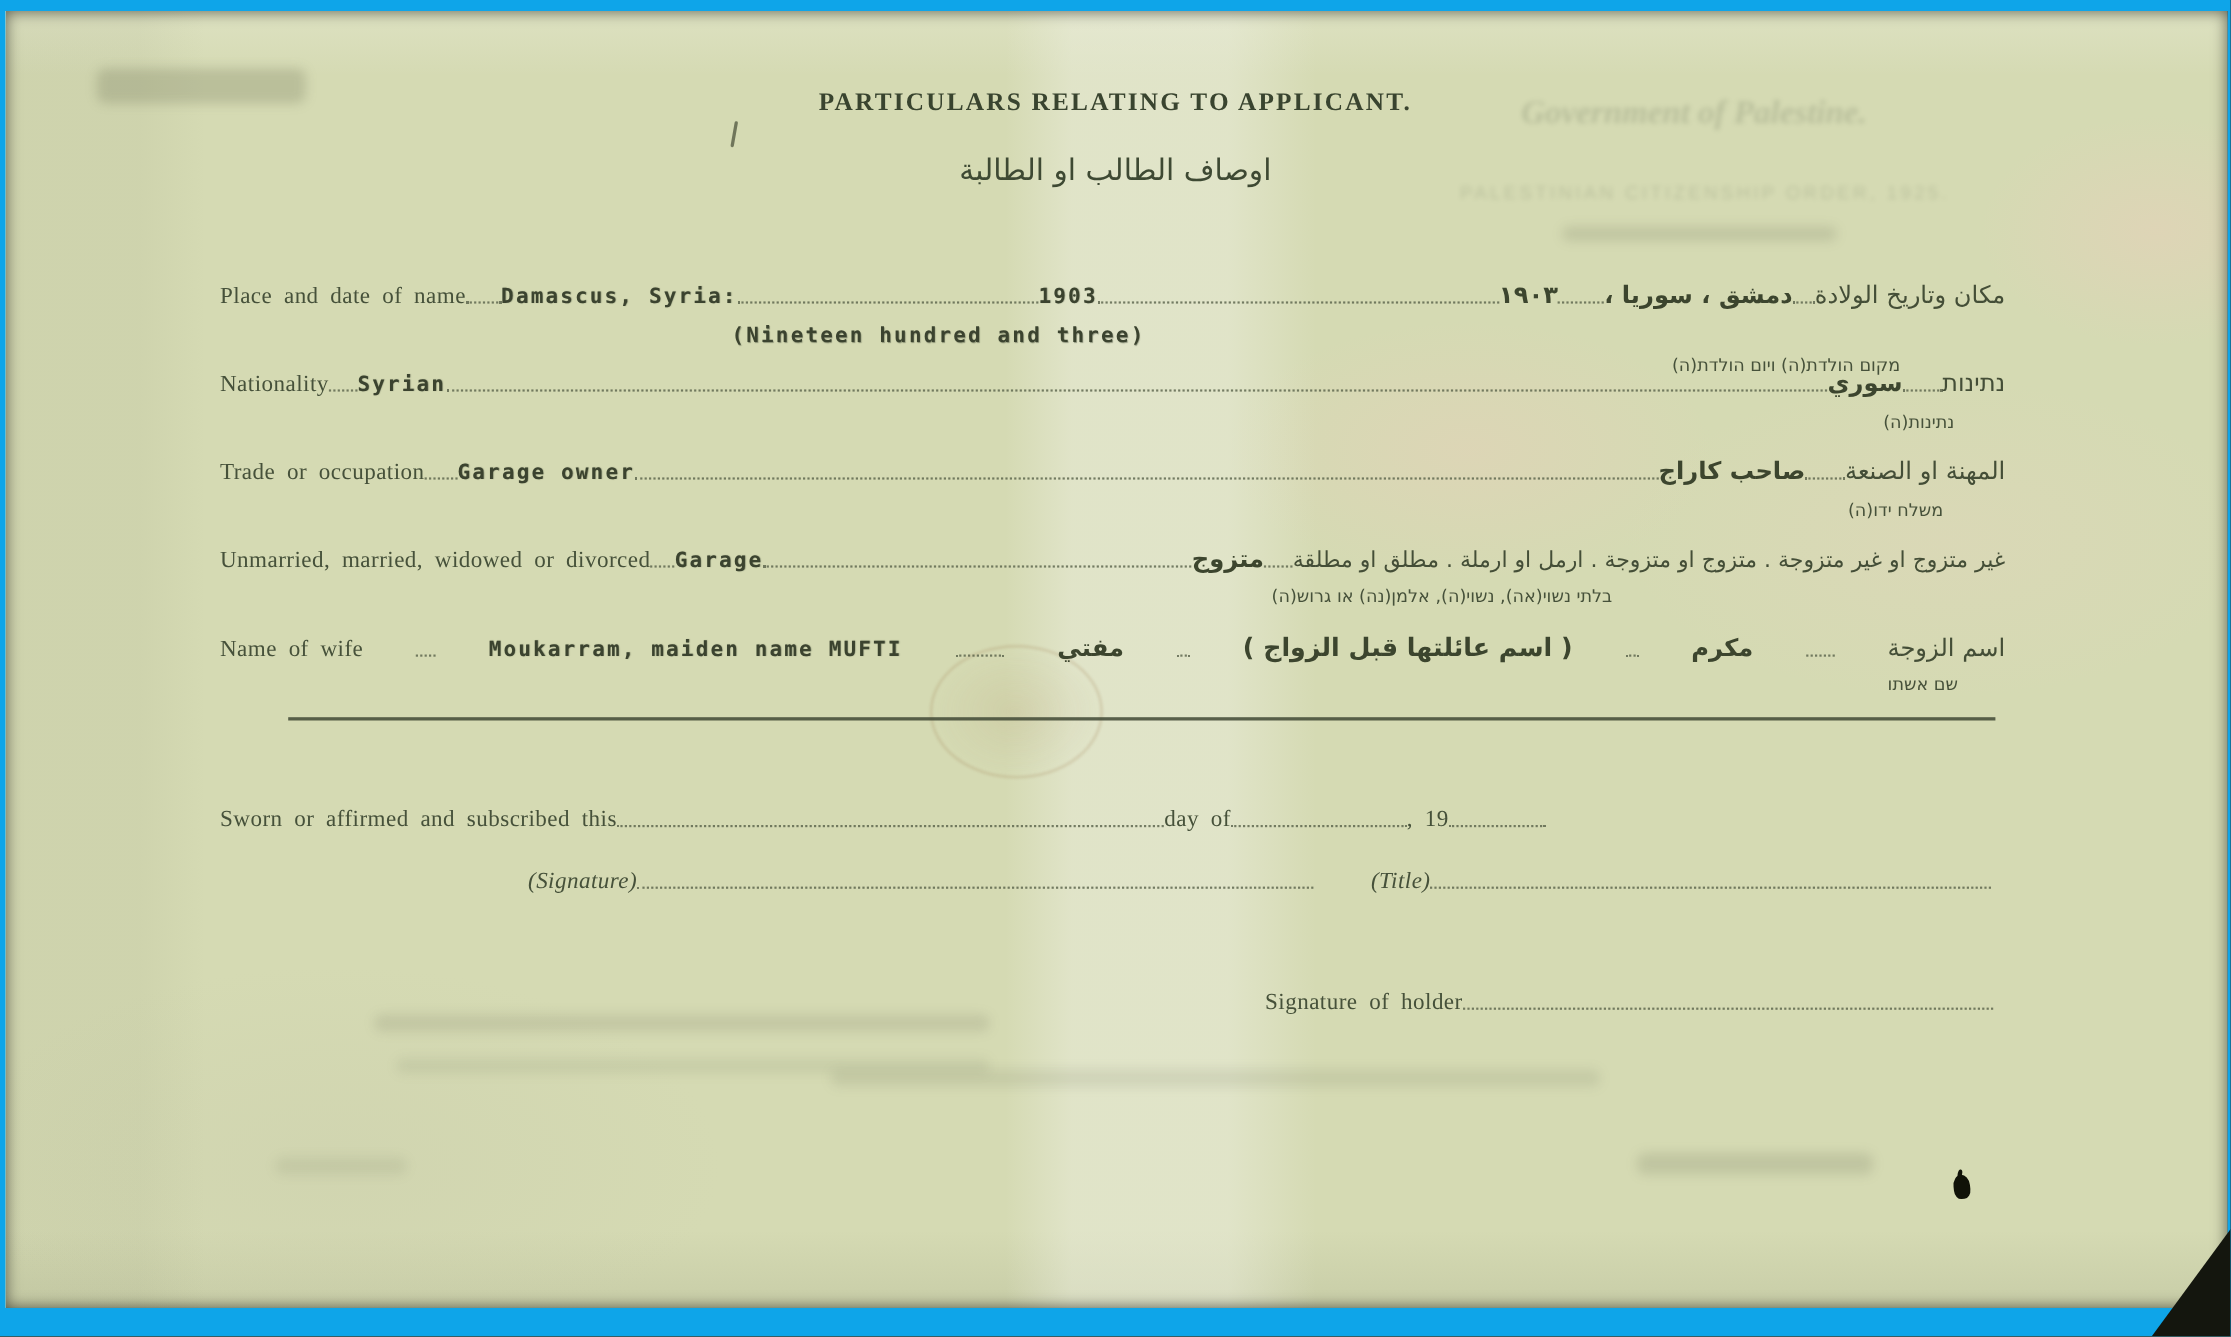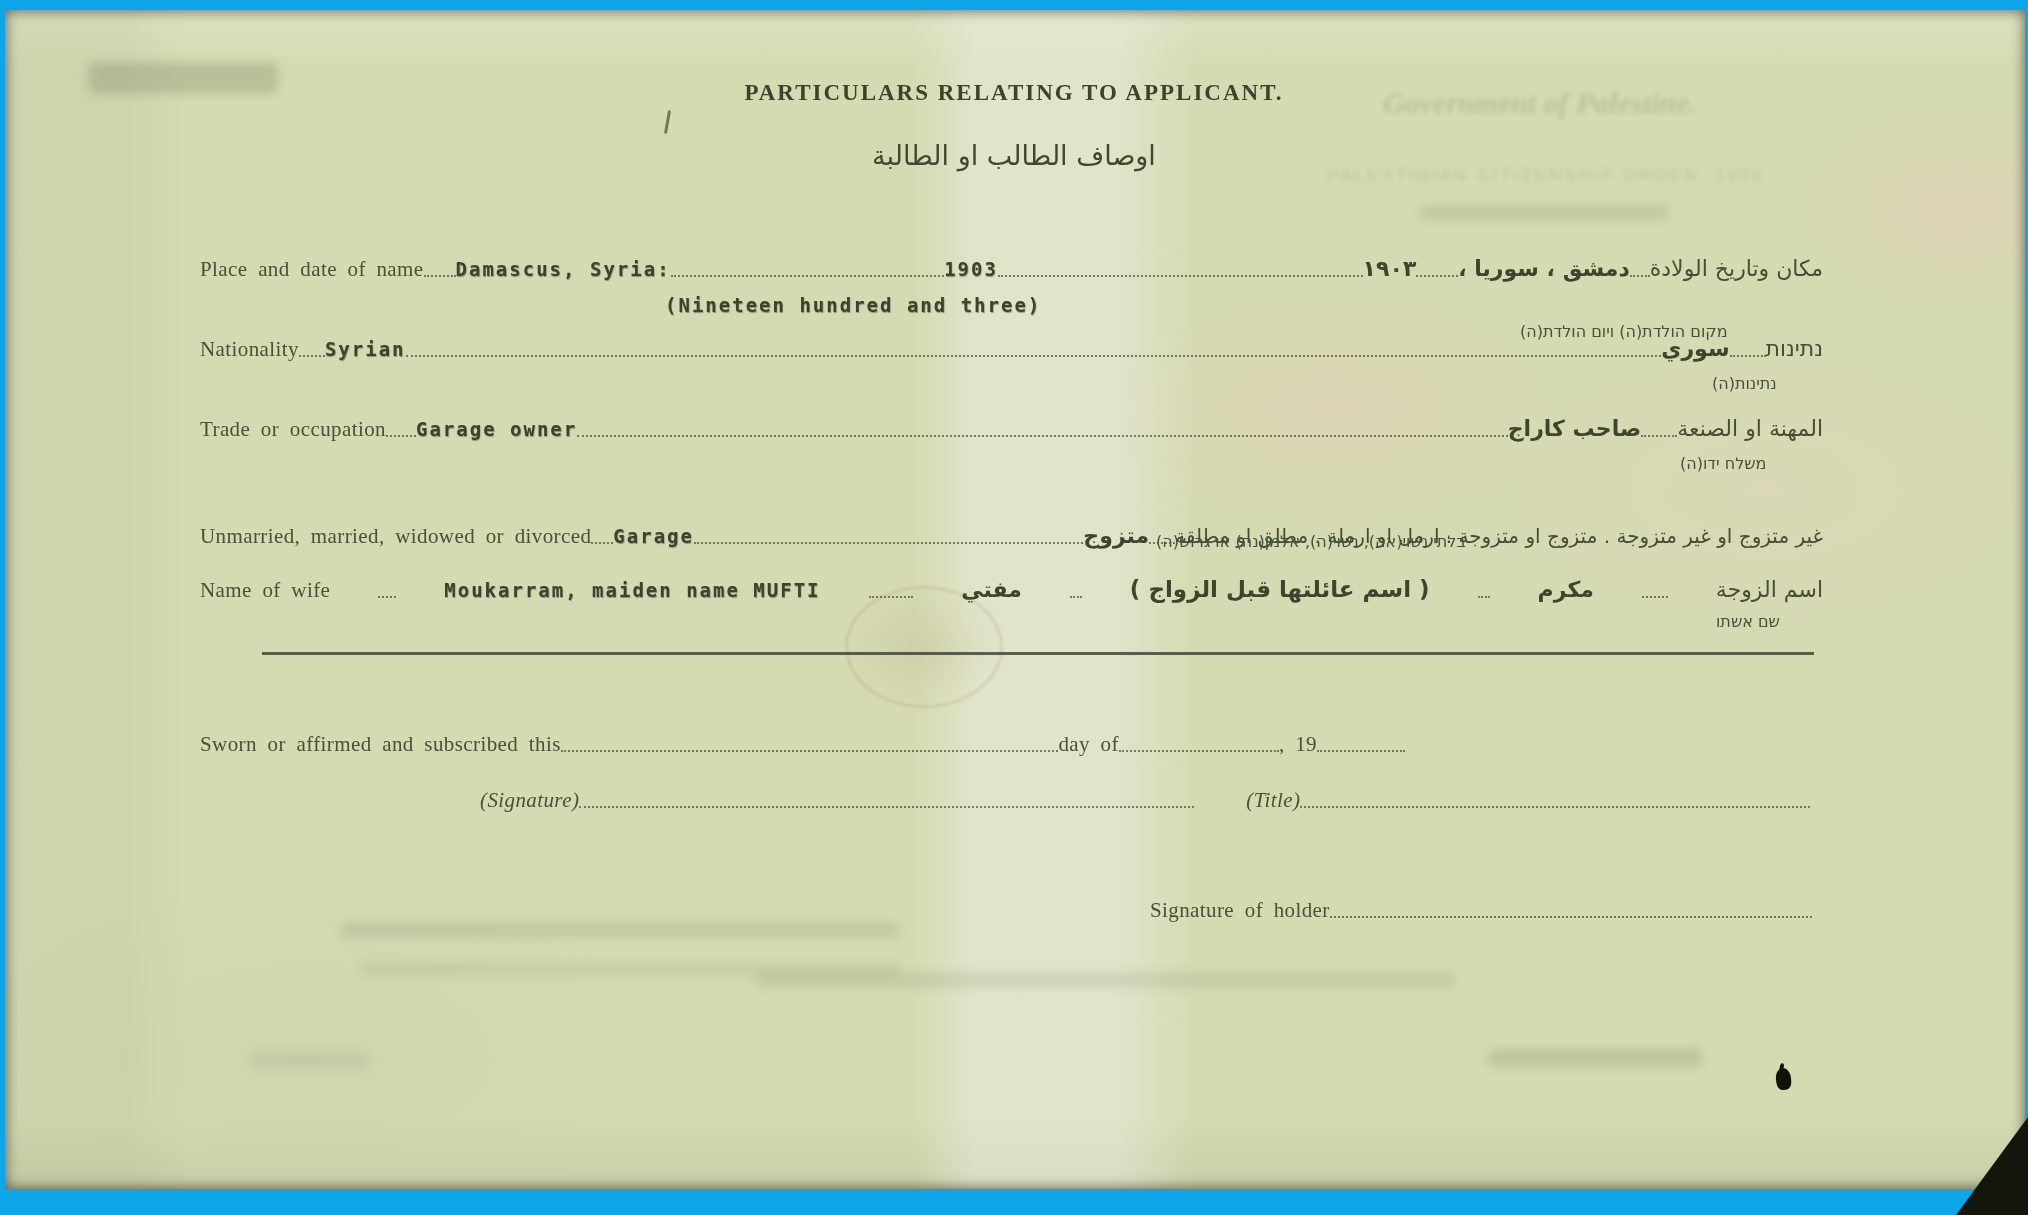--- a/index.html
+++ b/index.html
@@ -109,21 +109,21 @@
       <span class="lbl">Trade or occupation</span>
       <span class="dots" style="width:30px;"></span>
       <span class="typed">Garage owner</span>
       <span class="dots f"></span>
       <span class="ar-hand" dir="rtl">صاحب كاراج</span>
       <span class="dots" style="width:36px;"></span>
       <span class="ar" dir="rtl">المهنة او الصنعة</span>
     </div>
     <div class="he" dir="rtl" style="left:1680px;top:454px;">משלח ידו(ה)</div>
 
-    <div class="row" style="left:200px;top:496px;width:1623px;margin-top:27px;">
+    <div class="row" style="left:200px;top:496px;width:1623px;">
       <span class="lbl">Unmarried, married, widowed or divorced</span>
       <span class="dots" style="width:22px;"></span>
       <span class="typed">Garage</span>
       <span class="dots f"></span>
       <span class="ar-hand" dir="rtl">متزوج</span>
       <span class="dots" style="width:26px;"></span>
       <span class="ar ar-sm" dir="rtl">غير متزوج او غير متزوجة . متزوج او متزوجة . ارمل او ارملة . مطلق او مطلقة</span>
     </div>
     <div class="he" dir="rtl" style="left:1156px;top:532px;">בלתי נשוי(אה), נשוי(ה), אלמן(נה) או גרוש(ה)</div>
 

